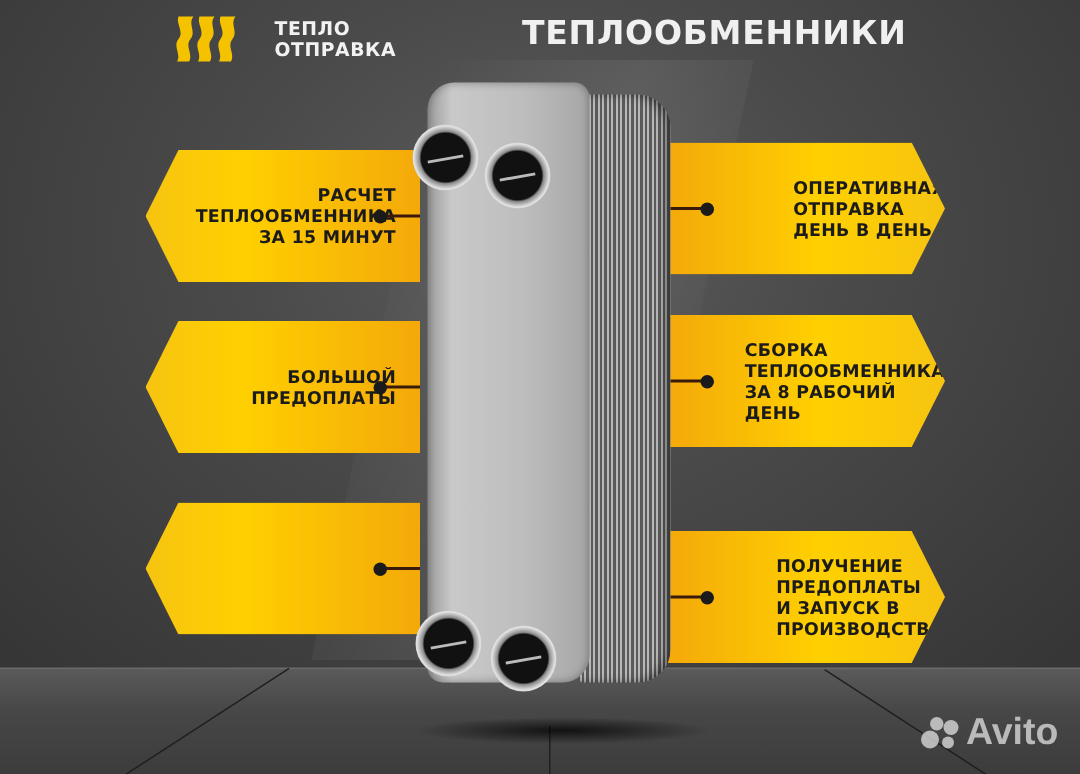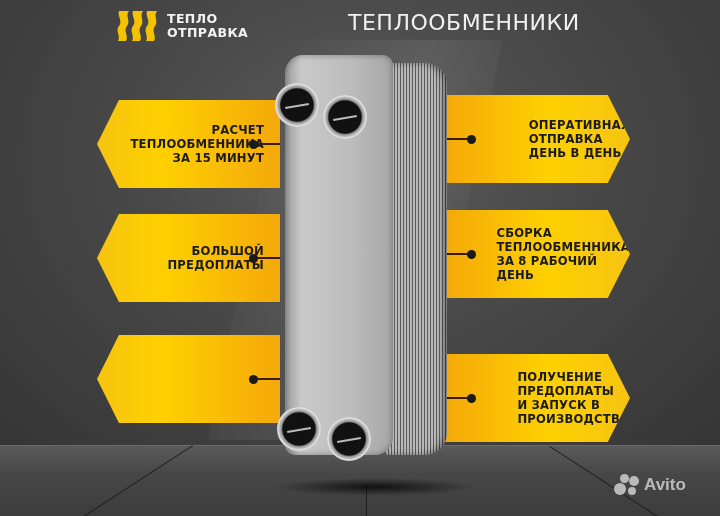--- a/index.html
+++ b/index.html
@@ -21,28 +21,28 @@
   .floor {
     position: absolute; left: 0; top: 445px; width: 720px; height: 71px;
     background: linear-gradient(180deg, #5a5a5a 0%, #474747 40%, #3c3c3c 100%);
     border-top: 1px solid #6a6a6a;
   }
   .floor-line {
     position: absolute; height: 1px; background: #1f1f1f; transform-origin: 0 0;
   }
   
   .logo {
-    position: absolute; left: 117px; top: 9px; display: flex; align-items: center; gap: 6px;
+    position: absolute; left: 117px; top: 9px; display: flex; align-items: center; gap: 22px;
   }
   .logo-mark { width: 44px; height: 34px; }
   .logo-text {
     color: #f2f2f2; font-weight: bold; font-size: 12.5px; line-height: 14px; letter-spacing: 0.4px;
   }
   .title {
-    position: absolute; left: 348px; top: 10px; color: #f0f0f0; font-weight: normal;
+    position: absolute; left: 348px; top: 10px; color: #f0f0f0; font-weight: bold;
     font-size: 22px; letter-spacing: 0.5px;
   }
   
   .banner {
     position: absolute; height: 88px;
     background: linear-gradient(90deg, #f6c411 0%, #ffd000 35%, #f4a90a 100%);
     display: flex; align-items: center;
   }
   .banner.left {
     clip-path: polygon(12% 0, 100% 0, 100% 100%, 12% 100%, 0 50%);
@@ -97,21 +97,21 @@
   .shadow {
     position: absolute; left: 275px; top: 478px; width: 200px; height: 18px; border-radius: 50%;
     background: radial-gradient(ellipse, rgba(0,0,0,0.75) 0%, rgba(0,0,0,0) 70%);
   }
   .avito {
     position: absolute; left: 614px; top: 474px; display: flex; align-items: center; gap: 4px;
     opacity: 0.85;
   }
   .avito-dots { position: relative; width: 26px; height: 22px; }
   .avito-dots span { position: absolute; border-radius: 50%; background: #cfcfcf; }
-  .avito-text { color: #cfcfcf; font-weight: bold; font-size: 17px; font-family: "Liberation Sans", sans-serif; }
+  .avito-text { color: #cfcfcf; font-weight: bold; font-size: 25px; font-family: "Liberation Sans", sans-serif; }
 </style>
 </head>
 <body>
 
 <div class="wall"></div>
 <div class="wall-sheen"></div>
 <div class="floor">
   <div class="floor-line" style="left:193px; top:0; width:190px; transform:rotate(147deg);"></div>
   <div class="floor-line" style="left:550px; top:0; width:200px; transform:rotate(33deg);"></div>
   <div class="floor-line" style="left:366px; top:38px; width:1px; height:33px; transform:none;"></div>

